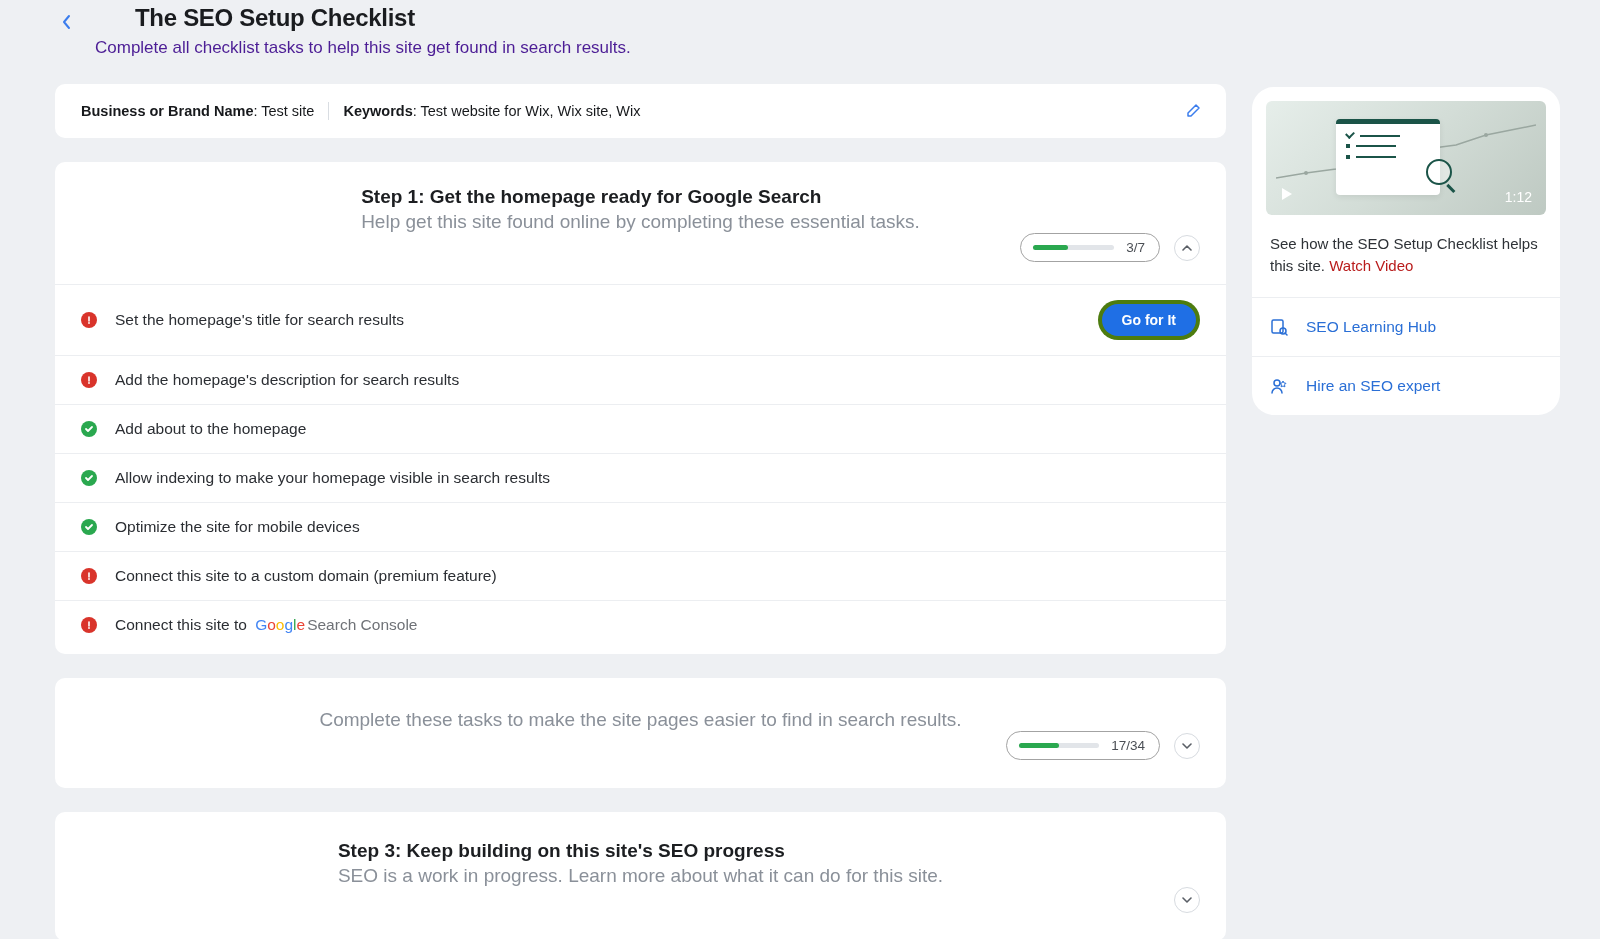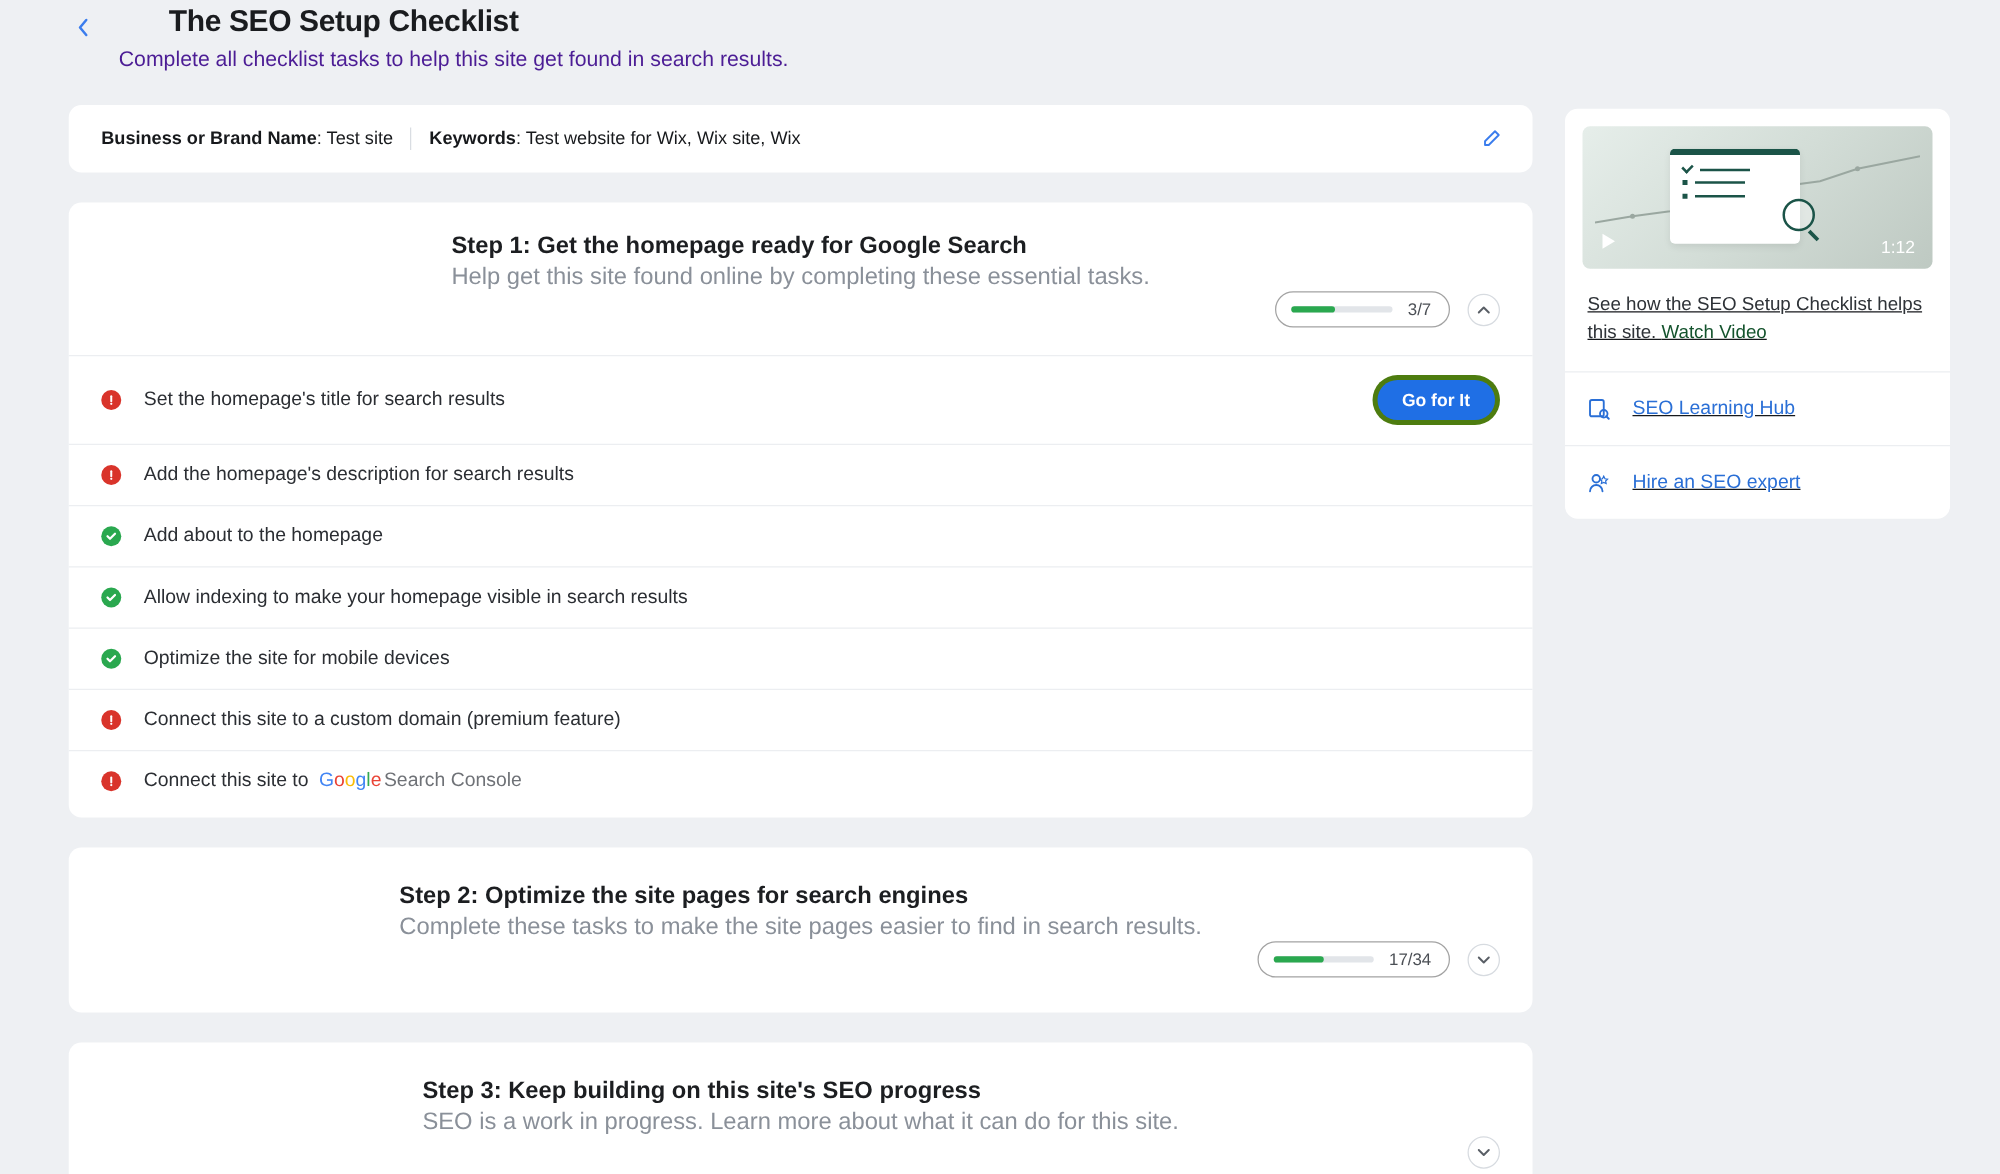--- a/index.html
+++ b/index.html
@@ -93,21 +93,21 @@
   }
   .go-btn {
     background:#1f6fe5; color:#fff; border:none; border-radius:999px;
     padding:8px 20px; font-size:14px; font-weight:600; cursor:pointer;
   }
 
   .google-logo { display:inline-flex; align-items:baseline; font-weight:500; margin-left:4px; }
   .google-logo .gsc { color:#6f7277; font-weight:400; margin-left:2px; }
 
   
-  .side-card { background:#fff; border-radius:10px; overflow:hidden;text-decoration:underline; }
+  .side-card { background:#fff; border-radius:22px; overflow:hidden; }
   .video-thumb {
     position:relative; margin:14px 14px 14px 14px; height:114px;
     border-radius:6px; overflow:hidden;
     background:linear-gradient(135deg,#e6eeea 0%, #d3ddd7 50%, #bec9c2 100%);
   }
   .thumb-line {
     position:absolute; left:10px; right:10px; top:22px; height:60px;
   }
   .thumb-card {
     position:absolute; left:70px; top:18px; width:104px; height:76px;
@@ -128,21 +128,21 @@
     content:""; position:absolute; right:-6px; bottom:-6px;
     width:10px; height:2.5px; background:#1b5448; transform:rotate(45deg);
   }
   .play-icon {
     position:absolute; left:12px; bottom:10px; color:#fff;
   }
   .duration {
     position:absolute; right:14px; bottom:10px; color:#fff; font-size:14px; font-weight:500;
   }
   .side-desc { padding:4px 18px 20px 18px; font-size:15px; color:#2e3237; line-height:1.45; }
-  .side-desc a { color:#14532d; text-decoration:none; cursor:pointer;margin-top:27px; }
+  .side-desc a { color:#b91c1c; text-decoration:none; cursor:pointer;margin-top:27px; }
   .side-link-row {
     display:flex; align-items:center; gap:18px;
     padding:20px 18px; border-top:1px solid #eceef1;
     color:#2a6fd6; font-size:15.5px; cursor:pointer;
   }
   .side-link-row .icn { width:18px; display:flex; justify-content:center; }
 </style>
 </head>
 <body>
 
@@ -270,21 +270,20 @@
               <span class="gsc">Search Console</span>
             </span>
           </span>
         </div>
       </div>
     </div>
 
     <div class="card step-card">
       <div class="step-head" style="padding:28px 26px;">
         <div class="step-titles">
-          <h2>Step 2: Optimize the site pages for search engines</h2>
           <p>Complete these tasks to make the site pages easier to find in search results.</p>
         </div>
         <div class="step-right">
           <div class="progress-pill">
             <div class="progress-track">
                 <div class="progress-fill" style="width:50%"></div>
               </div>
             <span class="progress-text">17/34</span>
           </div>
           <div class="chevron-btn">

